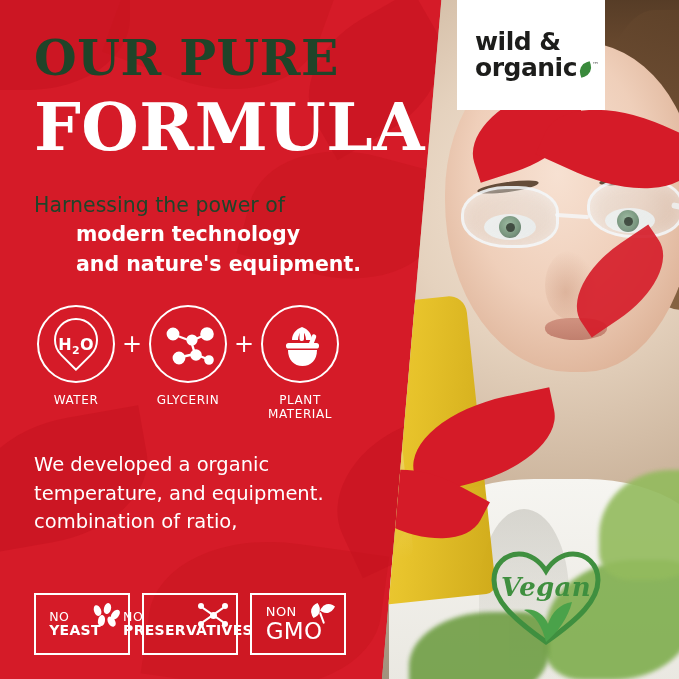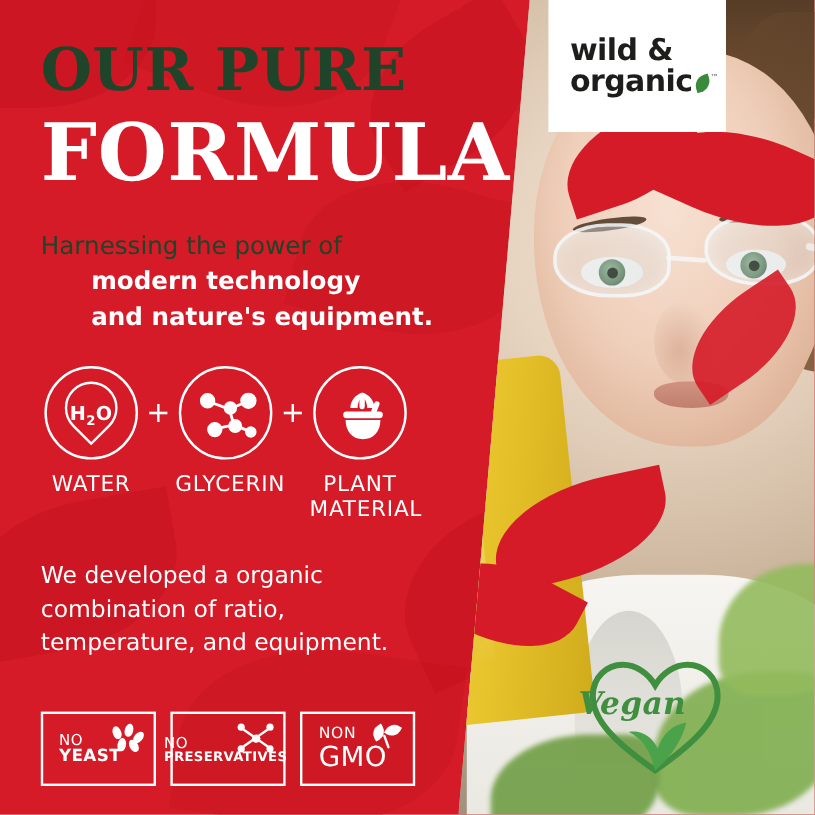--- a/index.html
+++ b/index.html
@@ -259,21 +259,21 @@
   .circle {
     width: 78px; height: 78px;
     border: 2.5px solid #ffffff;
     border-radius: 50%;
     position: relative;
     margin: 0 auto;
   }
   .ing-label {
     margin-top: 10px;
     font-family: "DejaVu Sans", sans-serif;
-    font-size: 18px;
+    font-size: 12px;
     letter-spacing: .6px;
     color: #ffffff;
     line-height: 1.2;
   }
   .plus {
     font-family: "DejaVu Sans", sans-serif;
     color: #ffffff;
     font-size: 24px;
     font-weight: 400;
     line-height: 78px;
@@ -364,21 +364,21 @@
   
   #vegan {
     position: absolute;
     left: 482px; top: 538px;
     width: 128px; height: 118px;
     z-index: 6;
   }
   .vegan-text {
     position: absolute;
     left: 0; right: 0; top: 34px;
-    text-align: left;
+    text-align: center;
     font-family: "DejaVu Serif", serif;
     font-style: italic;
     font-weight: 700;
     font-size: 26px;
     color: #3f8f3f;
     letter-spacing: .3px;
   }
 </style>
 </head>
 <body>
@@ -506,22 +506,22 @@
             </g>
           </svg>
         </div>
         <div class="ing-label"><span style="white-space:pre-line;">PLANT
 MATERIAL</span></div>
       </div>
     </div>
 
     <div id="body-text">
       <div>We developed a organic</div>
+      <div>temperature, and equipment.</div>
       <div>combination of ratio,</div>
-      <div>temperature, and equipment.</div>
     </div>
   </div>
 
   <div id="badges">
 
     <div class="badge yeast">
       <div class="badge-inner" style="margin-right:14px;">
         <div class="l1">NO</div>
         <div class="l2">YEAST</div>
       </div>
@@ -530,21 +530,21 @@
         <div class="seed" style="left:12px; top:0px; transform:rotate(15deg);"></div>
         <div class="seed" style="left:20px; top:6px; transform:rotate(40deg);"></div>
         <div class="seed" style="left:6px; top:12px; transform:rotate(10deg);"></div>
         <div class="seed" style="left:16px; top:13px; transform:rotate(-30deg);"></div>
       </div>
     </div>
 
     <div class="badge preserv">
       <div class="badge-inner" style="margin-right:4px;">
         <div class="l1">NO</div>
-        <div class="l2" style="font-size:11px;">PRESERVATIVES</div>
+        <div class="l2" style="font-size:14px;">PRESERVATIVES</div>
       </div>
       <div class="badge-mark">
         <div class="cross-line" style="left:0; top:11px; width:26px; transform:rotate(35deg);"></div>
         <div class="cross-line" style="left:0; top:11px; width:26px; transform:rotate(-35deg);"></div>
         <div class="seed" style="left:-2px; top:0px; width:6px; height:6px; border-radius:50%;"></div>
         <div class="seed" style="left:22px; top:0px; width:6px; height:6px; border-radius:50%;"></div>
         <div class="seed" style="left:-2px; top:18px; width:6px; height:6px; border-radius:50%;"></div>
         <div class="seed" style="left:22px; top:18px; width:6px; height:6px; border-radius:50%;"></div>
         <div class="seed" style="left:10px; top:9px; width:7px; height:7px; border-radius:50%;"></div>
       </div>

